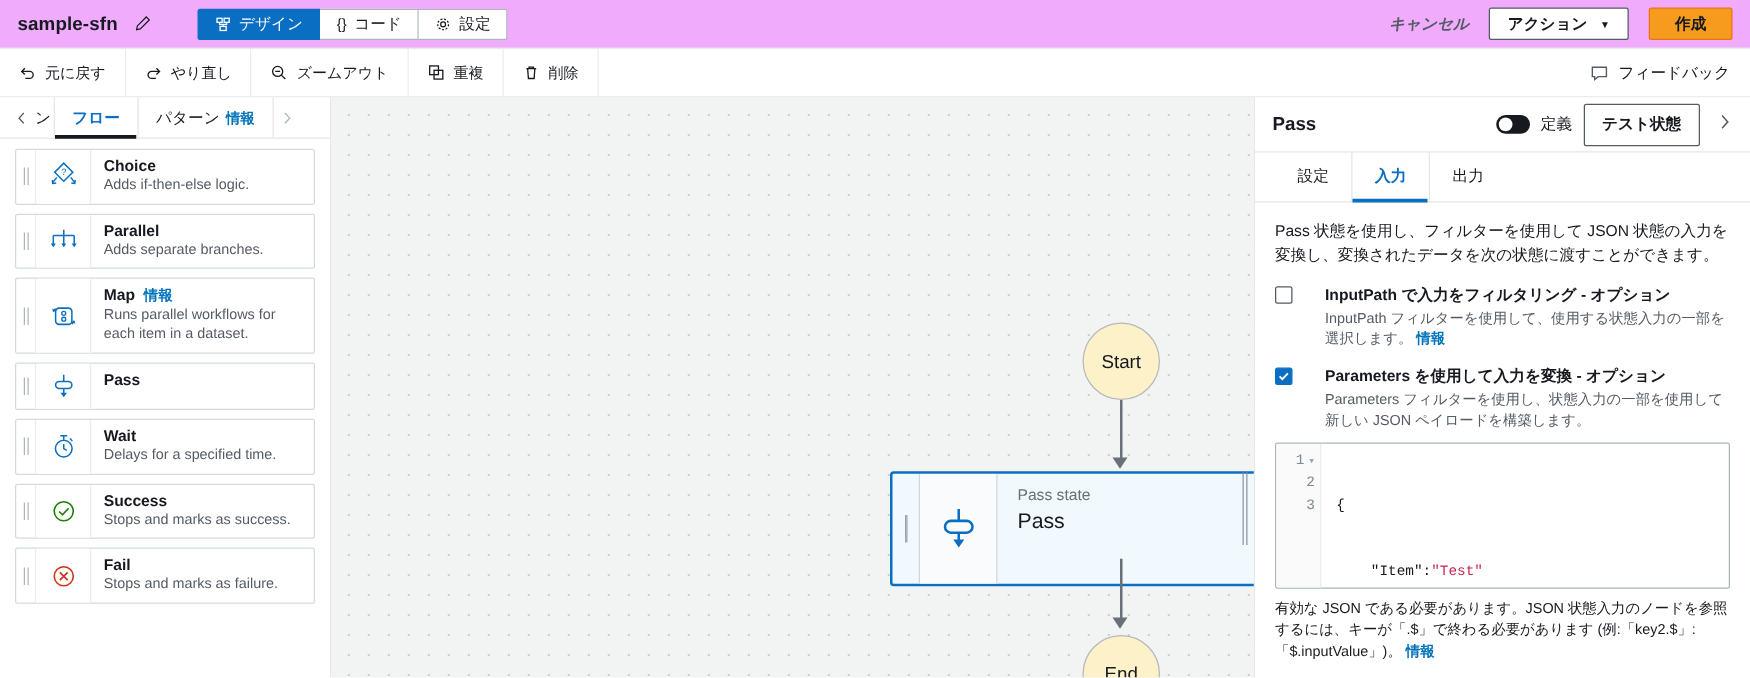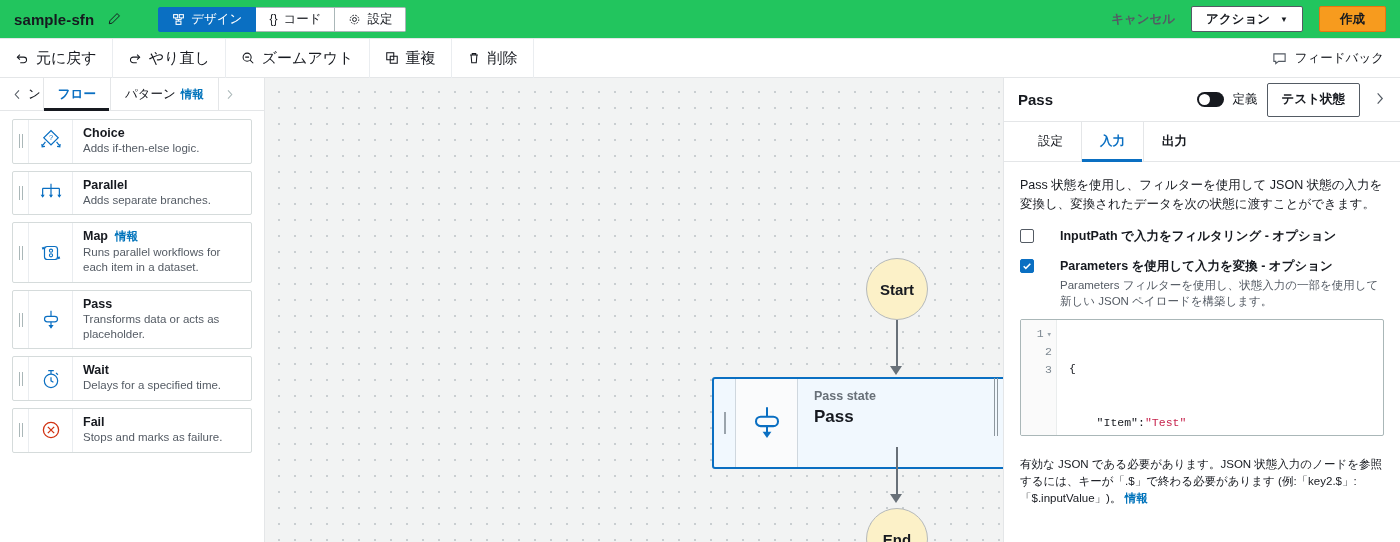--- a/index.html
+++ b/index.html
@@ -12,62 +12,62 @@
     color: #16191f;
   }
   .app { width: 1400px; height: 542px; display: flex; flex-direction: column; }
 
   
   .header {
     height: 39px; flex: 0 0 39px;
     display: flex; align-items: center;
     padding: 0 14px;
     border-bottom: 1px solid #e4e6e8;
-    background: #22c55e;
+    background: #f0abfc;
   }
   .wf-title { font-size: 15px; font-weight: bold; color: #16191f; letter-spacing: .1px; }
   .pencil-btn {
     margin-left: 10px; width: 20px; height: 20px;
     display: flex; align-items: center; justify-content: center;
     cursor: pointer;
   }
   .seg-group { display: flex; margin-left: 34px; }
   .seg {
     height: 25px; display: flex; align-items: center; gap: 6px;
     padding: 0 13px;
     border: 1px solid #aab7b8; border-left-width: 0;
     background: #ffffff; color: #16191f;
     font-size: 12.5px; cursor: pointer; white-space: nowrap;
   }
   .seg:first-child { border-left-width: 1px; border-radius: 2px 0 0 2px; }
   .seg:last-child { border-radius: 0 2px 2px 0; }
   .seg.active { background: #0a6fc2; border-color: #0a6fc2; color: #ffffff; }
   .header-right { margin-left: auto; display: flex; align-items: center; gap: 16px; }
-  .link-btn { font-size: 12.5px; color: #545b64; cursor: pointer; font-weight: bold; }
+  .link-btn { font-size: 12.5px; color: #545b64; cursor: pointer; font-weight: bold; font-style: italic; }
   .btn-outline {
     height: 26px; display: flex; align-items: center; gap: 10px;
     padding: 0 14px; border: 1px solid #545b64; border-radius: 2px;
     background: #fff; color: #16191f; font-size: 12.5px; font-weight: bold; cursor: pointer;
   }
   .btn-primary {
     height: 26px; display: flex; align-items: center; justify-content: center;
     padding: 0 20px; border: 1px solid #ec7211; border-radius: 2px;
     background: #f79b1e; color: #16191f; font-size: 12.5px; font-weight: bold; cursor: pointer;
   }
   .caret { font-size: 8px; }
 
   
   .toolbar {
     height: 39px; flex: 0 0 39px;
     display: flex; align-items: center;
     border-bottom: 1px solid #e4e6e8; background: #fff;
   }
   .tb-item {
     height: 39px; display: flex; align-items: center; gap: 7px;
-    padding: 0 15px; font-size: 15px; color: #16191f; cursor: pointer;
+    padding: 0 15px; font-size: 12px; color: #16191f; cursor: pointer;
     border-right: 1px solid #eaedf0; white-space: nowrap;
   }
   .tb-spacer { flex: 1; }
   .tb-feedback {
     display: flex; align-items: center; gap: 8px;
     padding: 0 16px; font-size: 12.5px; color: #16191f; cursor: pointer; white-space: nowrap;
   }
 
   
   .body { flex: 1; display: flex; min-height: 0; }
@@ -128,21 +128,21 @@
     border-right: 1px solid #eaedf0; background: #fff;
   }
   .card-text { padding: 6px 8px 7px 10px; flex: 1; }
   .card-title {
     font-size: 12.5px; font-weight: bold; color: #16191f;
     display: flex; align-items: baseline; gap: 7px;
   }
   .card-desc { font-size: 11.5px; color: #545b64; line-height: 1.28; margin-top: 1px; }
 
   
-  .canvas-wrap { flex: 1; position: relative; min-width: 0; background: #f2f3f3; font-weight: bold; }
+  .canvas-wrap { flex: 1; position: relative; min-width: 0; background: #f2f3f3; }
   .canvas {
     position: absolute; inset: 0;
     background-color: #f2f3f3;
     background-image: radial-gradient(#c9ced1 1px, transparent 1.1px);
     background-size: 16px 16px;
     background-position: 6px 6px;
     overflow: hidden;
   }
   .node-start, .node-end {
     position: absolute; width: 62px; height: 62px; border-radius: 50%;
@@ -210,21 +210,21 @@
   .chev-right { font-size: 15px; color: #545b64; cursor: pointer; padding: 0 5px; }
 
   .rp-tabs {
     display: flex; align-items: stretch; height: 40px; flex: 0 0 40px;
     padding: 0 16px; border-bottom: 1px solid #e4e6e8;
   }
   .rp-tab {
     display: flex; align-items: center; padding: 0 18px; font-size: 12.5px;
     color: #16191f; cursor: pointer; position: relative; border-right: 1px solid #e4e6e8;
   }
-  .rp-tab:last-child { border-right: 0; font-weight: bold; }
+  .rp-tab:last-child { border-right: 0; }
   .rp-tab.active { color: #0a6fc2; font-weight: bold; }
   .rp-tab.active:after {
     content: ""; position: absolute; left: 0; right: 1px; bottom: -1px; height: 3px; background: #0a6fc2;
   }
 
   .rp-body { flex: 1; padding: 14px 16px 0 16px; overflow: hidden; min-height: 0; }
   .rp-desc { font-size: 12.5px; line-height: 1.55; color: #16191f; }
   .chk-row { display: flex; gap: 26px; margin-top: 13px; }
   .chk {
     width: 14px; height: 14px; flex: 0 0 14px; margin-top: 1px;
@@ -241,21 +241,21 @@
   }
   .editor-code { flex: 1; display: flex; font-family: "Liberation Mono", monospace; font-size: 11.5px; }
   .gutter {
     width: 36px; background: #fafafa; border-right: 1px solid #eaeded;
     padding: 5px 4px 0 0; text-align: right; color: #7d8891; line-height: 1.55;
   }
   .gutter .fold { color: #9aa4ac; font-size: 9px; margin-left: 3px; }
   .code-area { flex: 1; padding: 5px 0 0 12px; line-height: 1.55; color: #16191f; white-space: pre; }
   .tok-str { color: #16191f; }
   .tok-val { color: #c7254e; }
-  .rp-foot { font-size: 11.5px; color: #16191f; line-height: 1.5; margin-top: 20px; }
+  .rp-foot { font-size: 11.5px; color: #16191f; line-height: 1.5; margin-top: 8px; }
 </style>
 </head>
 <body>
 
 <div class="app">
 
   <div class="header">
     <div class="wf-title">sample-sfn</div>
     <div class="pencil-btn">
       <svg width="14" height="14" viewBox="0 0 16 16">
@@ -447,21 +447,20 @@
             <svg width="26" height="26" viewBox="0 0 28 28">
               <rect x="7" y="10" width="14" height="6" rx="3" fill="none" stroke="#0a6fc2" stroke-width="1.3"></rect>
               <path d="M14 4v6M14 16v6" stroke="#0a6fc2" stroke-width="1.3"></path>
               <path d="M11.2 19.5L14 23.5l2.8-4" fill="#0a6fc2"></path>
             </svg>
           </div>
           <div class="card-text">
             <div class="card-title">
               <span>Pass</span>
             </div>
-            <div class="card-desc">Transforms data or acts as placeholder.</div>
           </div>
         </div>
 
         <div class="card">
           <div class="card-grip">
               <span class="grip-lines">
                 <i></i>
                 <i></i>
               </span>
             </div>
@@ -473,20 +472,40 @@
             </svg>
           </div>
           <div class="card-text">
             <div class="card-title">
               <span>Wait</span>
             </div>
             <div class="card-desc">Delays for a specified time.</div>
           </div>
         </div>
 
+        <div class="card">
+          <div class="card-grip">
+              <span class="grip-lines">
+                <i></i>
+                <i></i>
+              </span>
+            </div>
+          <div class="card-icon">
+            <svg width="26" height="26" viewBox="0 0 28 28">
+              <circle cx="14" cy="14" r="8.2" fill="none" stroke="#1d8102" stroke-width="1.4"></circle>
+              <path d="M10 14.2l2.9 2.9 5.3-5.7" fill="none" stroke="#1d8102" stroke-width="1.4"></path>
+            </svg>
+          </div>
+          <div class="card-text">
+            <div class="card-title">
+              <span>Success</span>
+            </div>
+            <div class="card-desc">Stops and marks as success.</div>
+          </div>
+        </div>
 
         <div class="card">
           <div class="card-grip">
               <span class="grip-lines">
                 <i></i>
                 <i></i>
               </span>
             </div>
           <div class="card-icon">
             <svg width="26" height="26" viewBox="0 0 28 28">
@@ -574,20 +593,24 @@
         </div>
       </div>
 
       <div class="rp-body">
         <div class="rp-desc">Pass 状態を使用し、フィルターを使用して JSON 状態の入力を変換し、変換されたデータを次の状態に渡すことができます。</div>
 
         <div class="chk-row">
           <div class="chk"></div>
           <div>
             <div class="chk-title">InputPath で入力をフィルタリング - オプション</div>
+            <div class="chk-desc">
+              <span>InputPath フィルターを使用して、使用する状態入力の一部を選択します。</span>
+              <span class="info-link">情報</span>
+            </div>
           </div>
         </div>
 
         <div class="chk-row">
           <div class="chk checked">
             <svg width="10" height="10" viewBox="0 0 12 12">
               <path d="M2 6.2l2.6 2.6L10 3.2" fill="none" stroke="#fff" stroke-width="1.8"></path>
             </svg>
           </div>
           <div>

